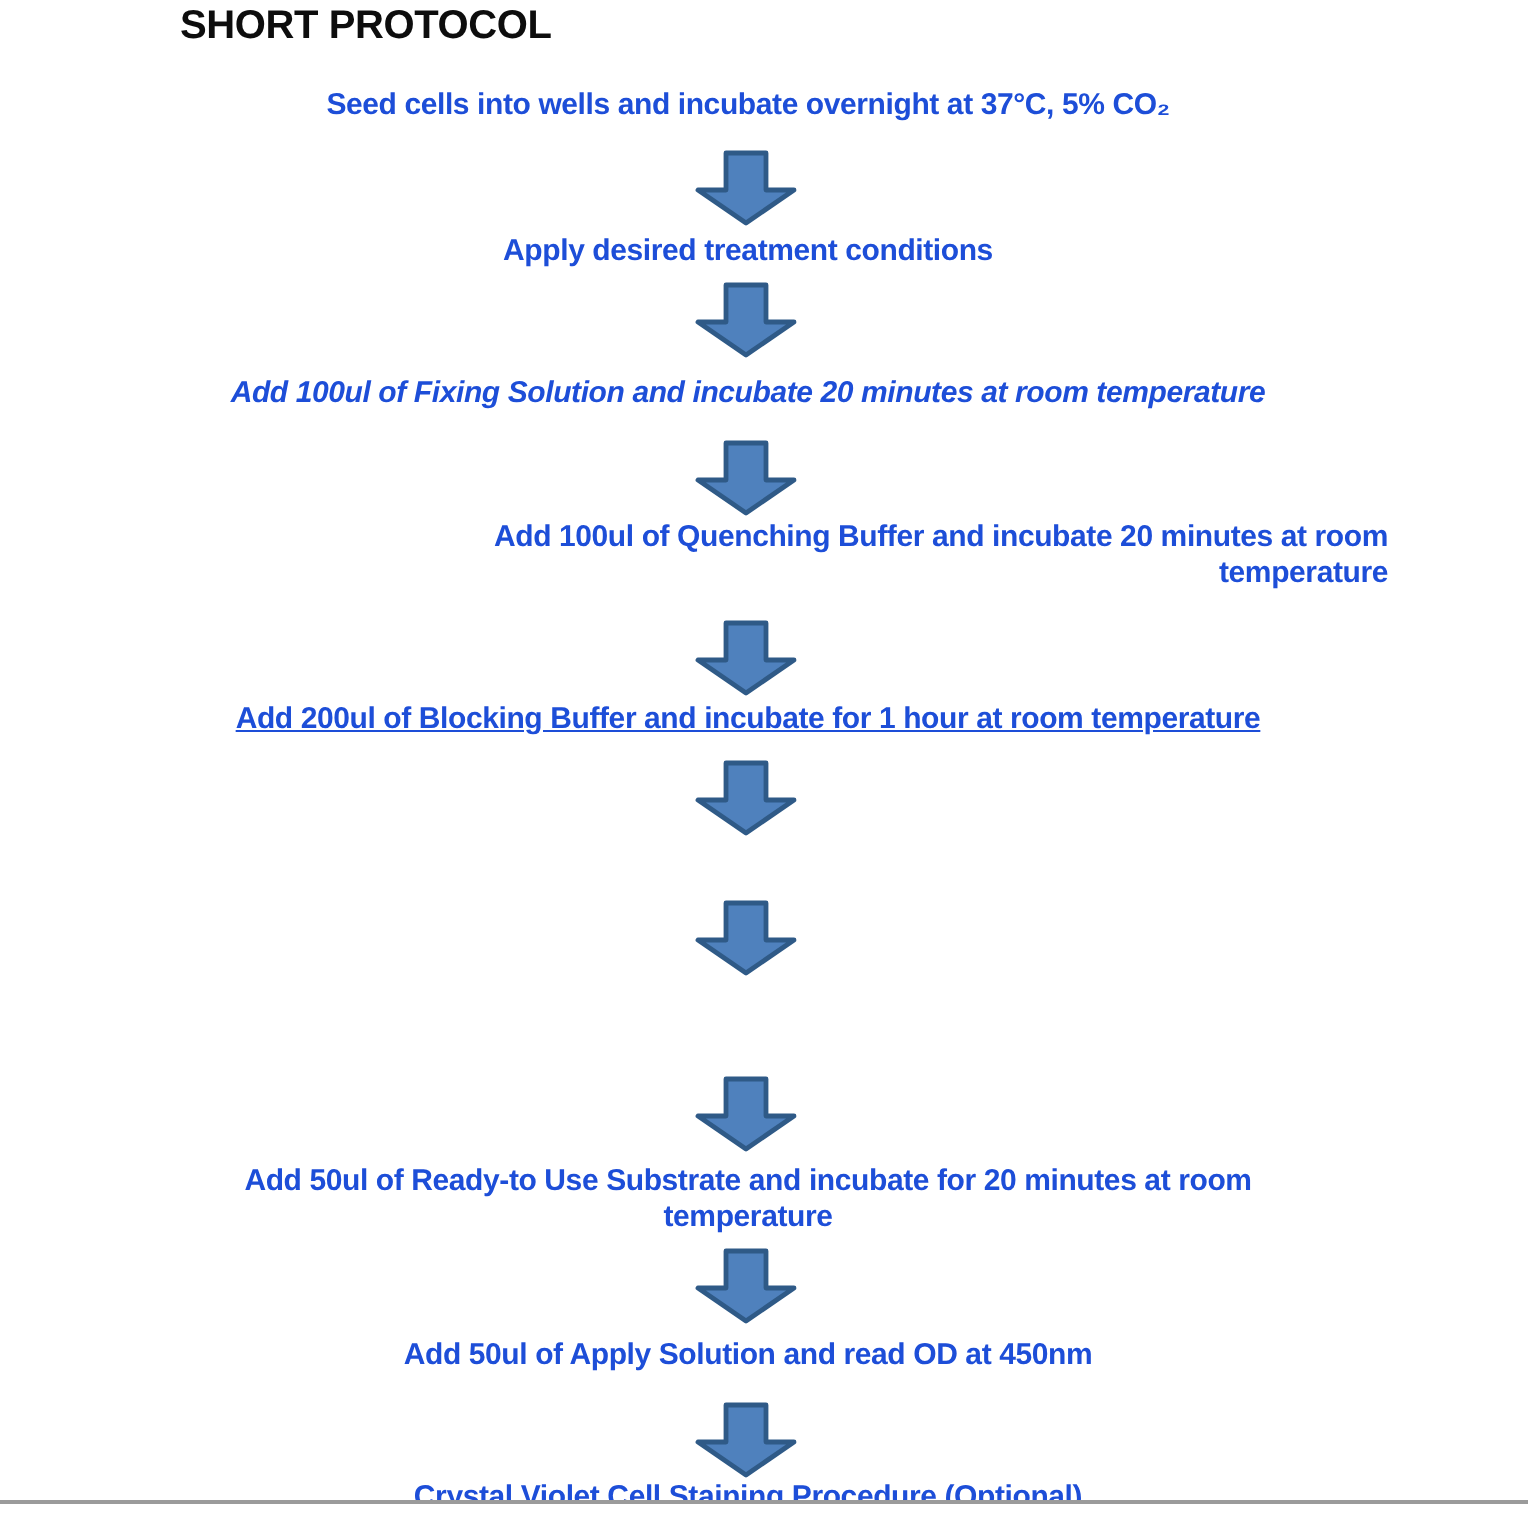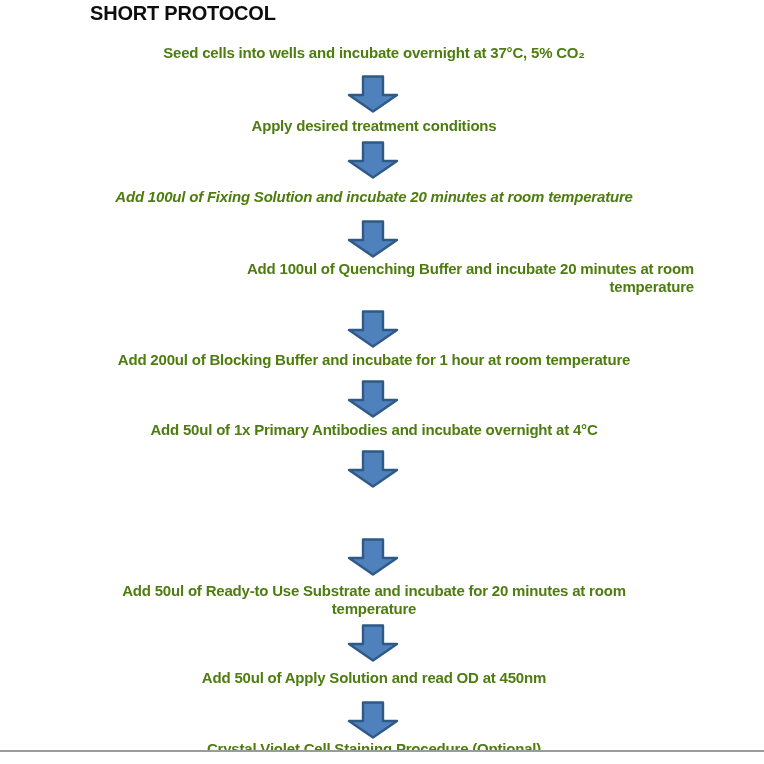--- a/index.html
+++ b/index.html
@@ -34,21 +34,21 @@
     height: 764px;
   }
   .step {
     position: absolute;
     width: 640px;
     text-align: center;
     font-size: 15px;
     font-weight: bold;
     line-height: 17.5px;
     letter-spacing: -0.2px;
-    color: #4d7c0f;
+    color: #1d4ed8;
     white-space: pre-line; 
   }
   .arrow {
     position: absolute;
     left: 50%;
     margin-left: -27px;
     width: 52px;
     height: 38px;
   }
   .arrow svg { display: block; }
@@ -59,21 +59,21 @@
     stroke-linejoin: round;
   }
   .s1  { top: 44px; }
   .a1  { top: 75px; }
   .s2  { top: 117px; }
   .a2  { top: 141px; }
   .s3  { top: 188px; font-style: italic; }
   .a3  { top: 220px; }
   .s4  { top: 260px; text-align: right; }
   .a4  { top: 310px; }
-  .s5  { top: 351px; }
+  .s5  { top: 351px; text-decoration: underline; }
   .a5  { top: 380px; }
   .s6  { top: 421px; }
   .a6  { top: 450px; }
   .s7  { top: 490px; }
   .a7  { top: 538px; }
   .s8  { top: 582px; }
   .a8  { top: 624px; }
   .s9  { top: 669px; }
   .a9  { top: 701px; }
   .s10 { top: 740px; }
@@ -129,21 +129,20 @@
     </div>
 
     <div class="step s5">Add 200ul of Blocking Buffer and incubate for 1 hour at room temperature</div>
 
     <div class="arrow a5">
       <svg width="52" height="38" viewBox="0 0 52 38" aria-hidden="true">
           <polygon points="16,1.5 36,1.5 36,20 50,20 26,36.5 2,20 16,20" fill="#4f81bd" stroke="#2f5a87"></polygon>
         </svg>
     </div>
 
-    <div class="step s6">Add 50ul of 1x Primary Antibodies and incubate overnight at 4°C</div>
 
     <div class="arrow a6">
       <svg width="52" height="38" viewBox="0 0 52 38" aria-hidden="true">
           <polygon points="16,1.5 36,1.5 36,20 50,20 26,36.5 2,20 16,20" fill="#4f81bd" stroke="#2f5a87"></polygon>
         </svg>
     </div>
 
 
     <div class="arrow a7">
       <svg width="52" height="38" viewBox="0 0 52 38" aria-hidden="true">

